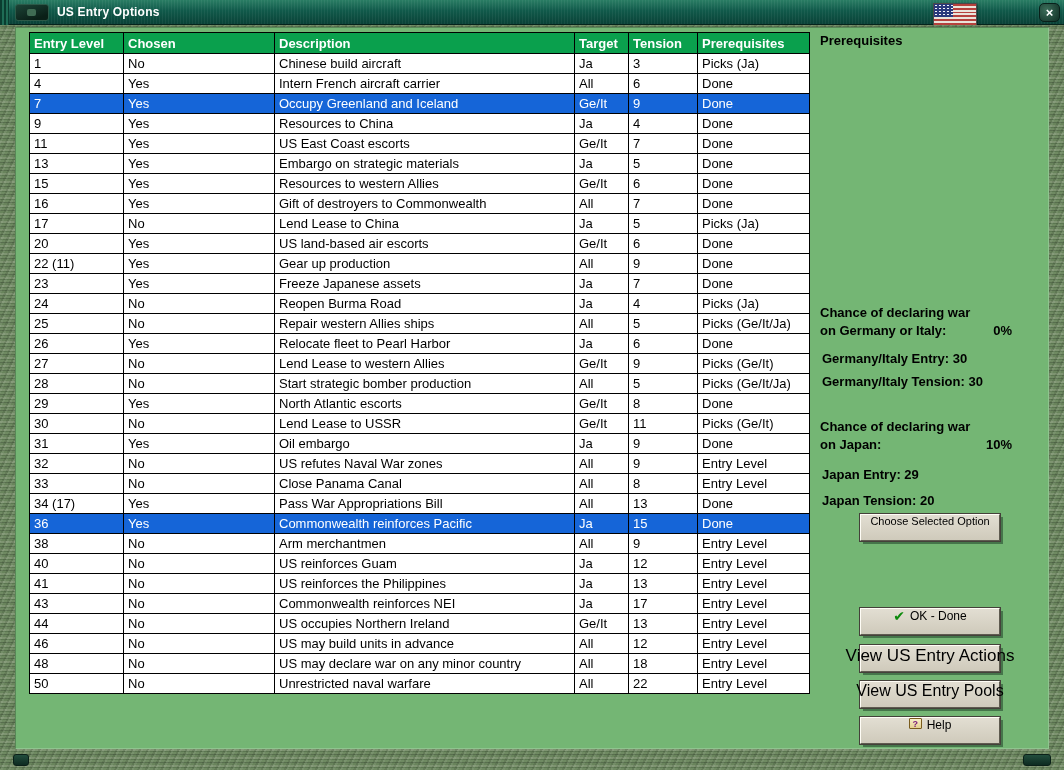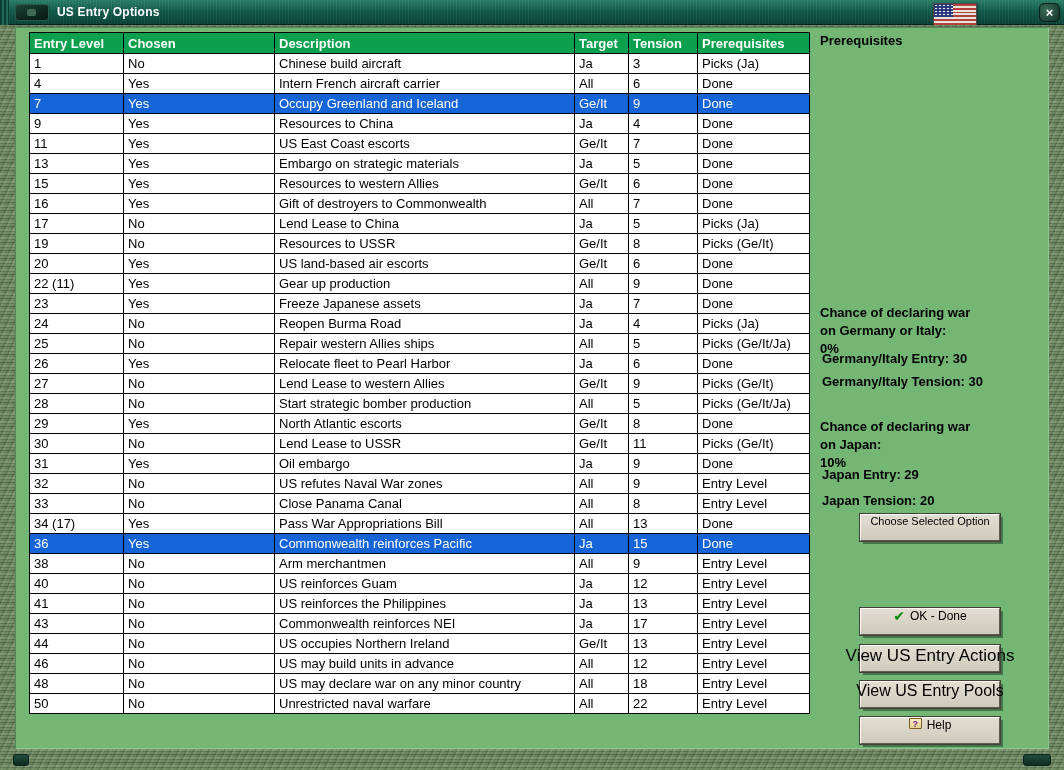--- a/index.html
+++ b/index.html
@@ -93,21 +93,21 @@
   }
   .entry-table tr.selected td { background:#1565d8; color:#ffffff; }
 
   
   .panel {
     position:absolute; left:805px; top:0; width:228px; height:722px;
     font-weight:bold; font-size:13px; color:#000;
   }
   .panel-title { position:absolute; left:0; top:6px; font-size:13px; }
   .chance { position:absolute; left:0; width:192px; line-height:18px; }
-  .chance .flexline { display:flex; justify-content:space-between;flex-direction:column; }
+  .chance .flexline { display:flex; justify-content:space-between; }
   .g1 { top:277px; }
   .j1 { top:391px; }
   .stat { position:absolute; left:2px; white-space:nowrap; }
   .s1 { top:324px; }
   .s2 { top:347px;text-align:right; }
   .s3 { top:440px; }
   .s4 { top:466px; }
 
   .btn {
     position:absolute; left:40px; width:140px; height:27px;
@@ -239,28 +239,20 @@
           </tr>
           <tr>
             <td>17</td>
             <td>No</td>
             <td>Lend Lease to China</td>
             <td>Ja</td>
             <td>5</td>
             <td>Picks (Ja)</td>
           </tr>
           <tr>
-            <td>19</td>
-            <td>No</td>
-            <td>Resources to USSR</td>
-            <td>Ge/It</td>
-            <td>8</td>
-            <td>Picks (Ge/It)</td>
-          </tr>
-          <tr>
             <td>20</td>
             <td>Yes</td>
             <td>US land-based air escorts</td>
             <td>Ge/It</td>
             <td>6</td>
             <td>Done</td>
           </tr>
           <tr>
             <td>22 (11)</td>
             <td>Yes</td>

